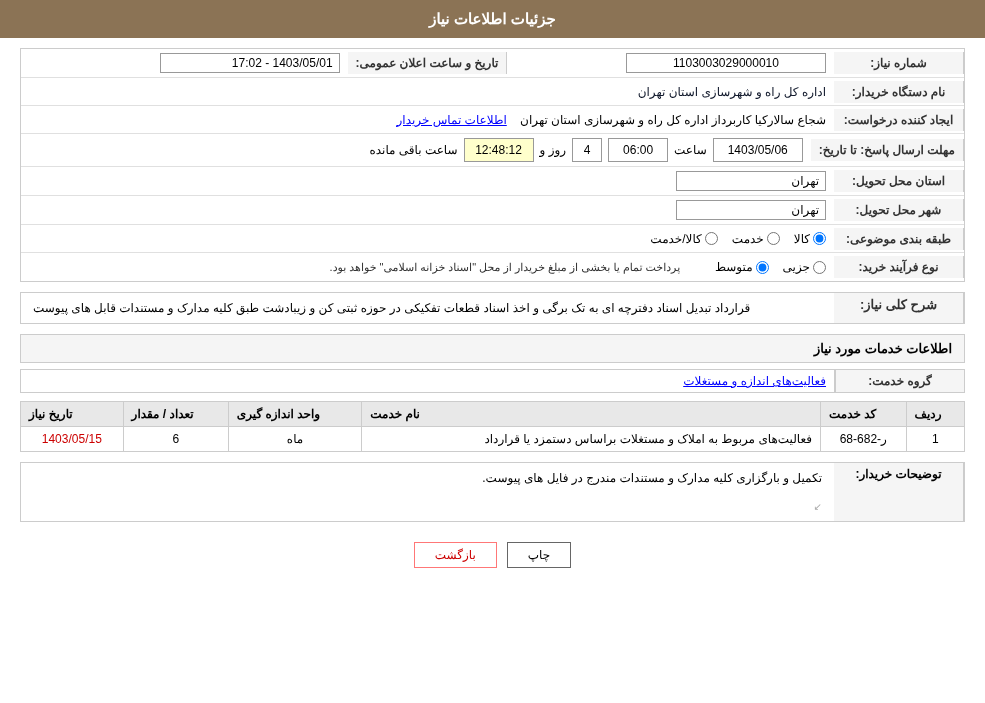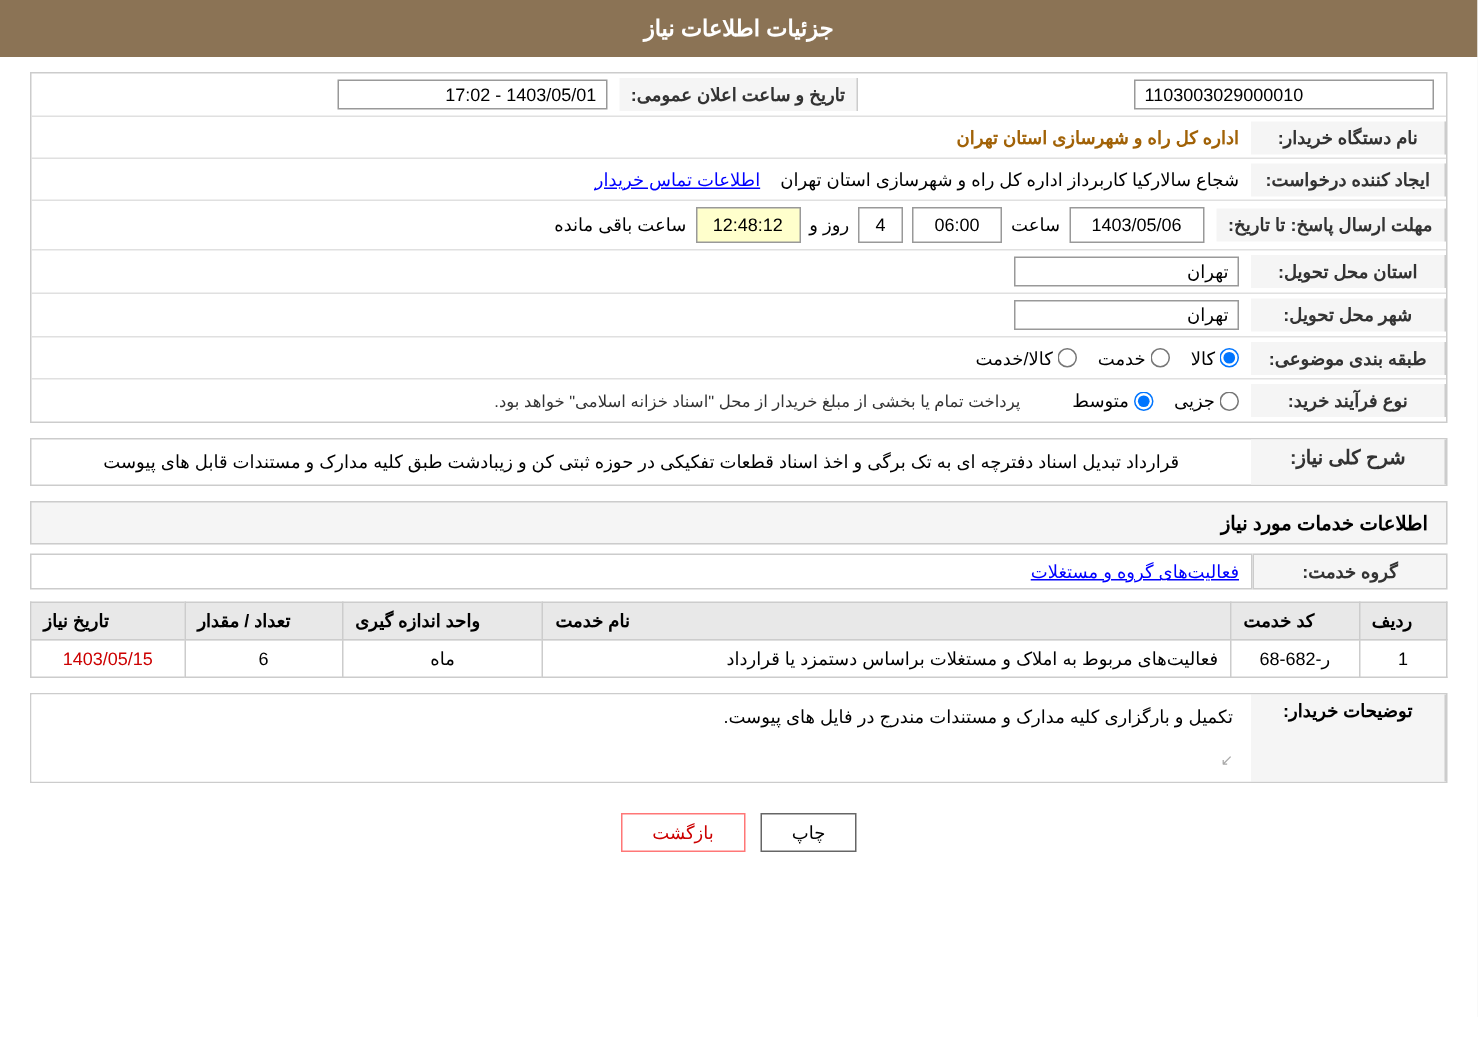--- a/index.html
+++ b/index.html
@@ -56,22 +56,22 @@
     }
     .input-like {
       border: 1px solid #999;
       padding: 2px 6px;
       min-width: 180px;
       text-align: right;
       display: inline-block;
       background: #fff;
     }
     .highlight-text {
-      color: #a16207;
-      font-weight: bold;
+      color: #0f172a;
+      font-weight: normal;
     }
     .blue-link {
       color: #00f;
       cursor: pointer;
       text-decoration: underline;
     }
     .date-row-content {
       display: flex;
       align-items: center;
       gap: 6px;
@@ -181,22 +181,23 @@
 <div class="page-wrapper">
   <div class="header-bar">
     <span>جزئیات اطلاعات نیاز</span>
   </div>
 
   <div class="main-content">
 
     <div class="info-section">
 
       <div class="info-row">
-        <div class="value-cell">
-          <span class="input-like" style="min-width:200px;text-align:left;">1103003029000010</span>
+        <span class="label-cell">شماره نیاز:</span>
+        <div class="value-cell">
+          <span class="input-like" style="min-width:200px;text-align:center;">1103003029000010</span>
         </div>
         <span class="label-cell" style="border-right:1px solid #ccc;">تاریخ و ساعت اعلان عمومی:</span>
         <div class="value-cell">
           <span class="input-like">1403/05/01 - 17:02</span>
         </div>
       </div>
 
       <div class="info-row">
         <span class="label-cell">نام دستگاه خریدار:</span>
         <div class="value-cell">
@@ -275,31 +276,31 @@
             &nbsp;&nbsp;
             <span class="note-text">پرداخت تمام یا بخشی از مبلغ خریدار از محل "اسناد خزانه اسلامی" خواهد بود.</span>
           </div>
         </div>
       </div>
 
     </div>
 
     <div style="border:1px solid #ccc; margin-bottom:10px; display:flex;">
       <span class="label-cell" style="font-size:13px;font-weight:bold;">شرح کلی نیاز:</span>
-      <div style="padding:8px 12px; flex:1; text-align:center;">
+      <div style="padding:8px 12px; flex:1; text-align:left;">
         <span>قرارداد تبدیل اسناد دفترچه ای به تک برگی و اخذ اسناد قطعات تفکیکی در حوزه ثبتی کن و زیبادشت طبق کلیه مدارک و مستندات قابل های پیوست</span>
       </div>
     </div>
 
     <div class="section-title">اطلاعات خدمات مورد نیاز</div>
 
     <div style="display:flex; align-items:center; margin-bottom:8px;">
       <span class="label-cell" style="border:1px solid #ccc;padding:4px 8px;">گروه خدمت:</span>
       <div style="flex:1; border:1px solid #ccc; padding:4px 8px; background:#fff; margin-right:0;">
-        <span class="blue-link">فعالیت‌های  گروه و مستغلات</span>
+        <span class="blue-link">فعالیت‌های  اندازه و مستغلات</span>
       </div>
     </div>
 
     <table class="services-table">
       <thead>
         <tr>
           <th>ردیف</th>
           <th>کد خدمت</th>
           <th>نام خدمت</th>
           <th>واحد اندازه گیری</th>

